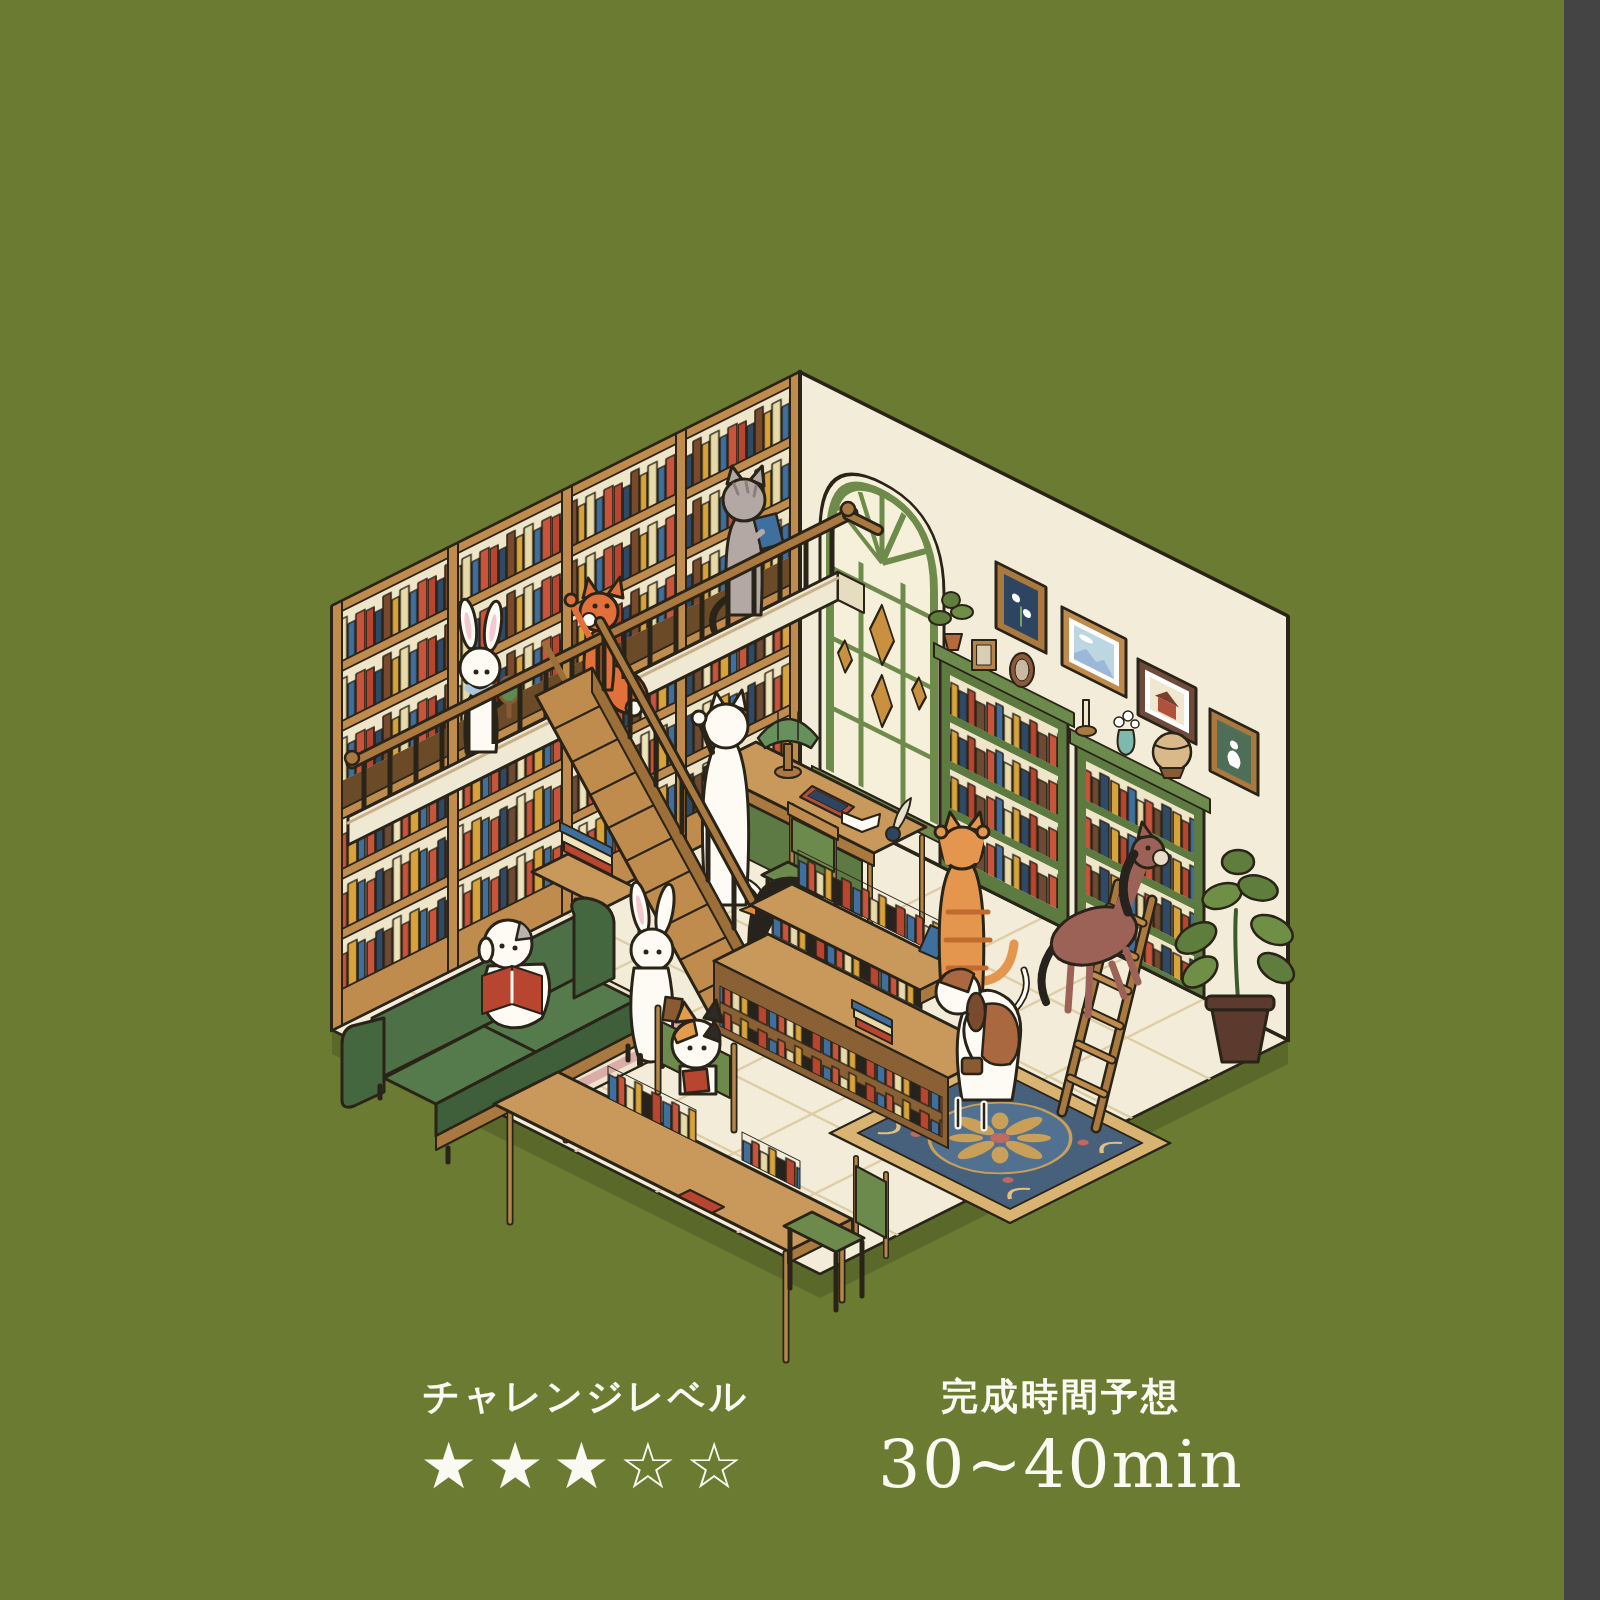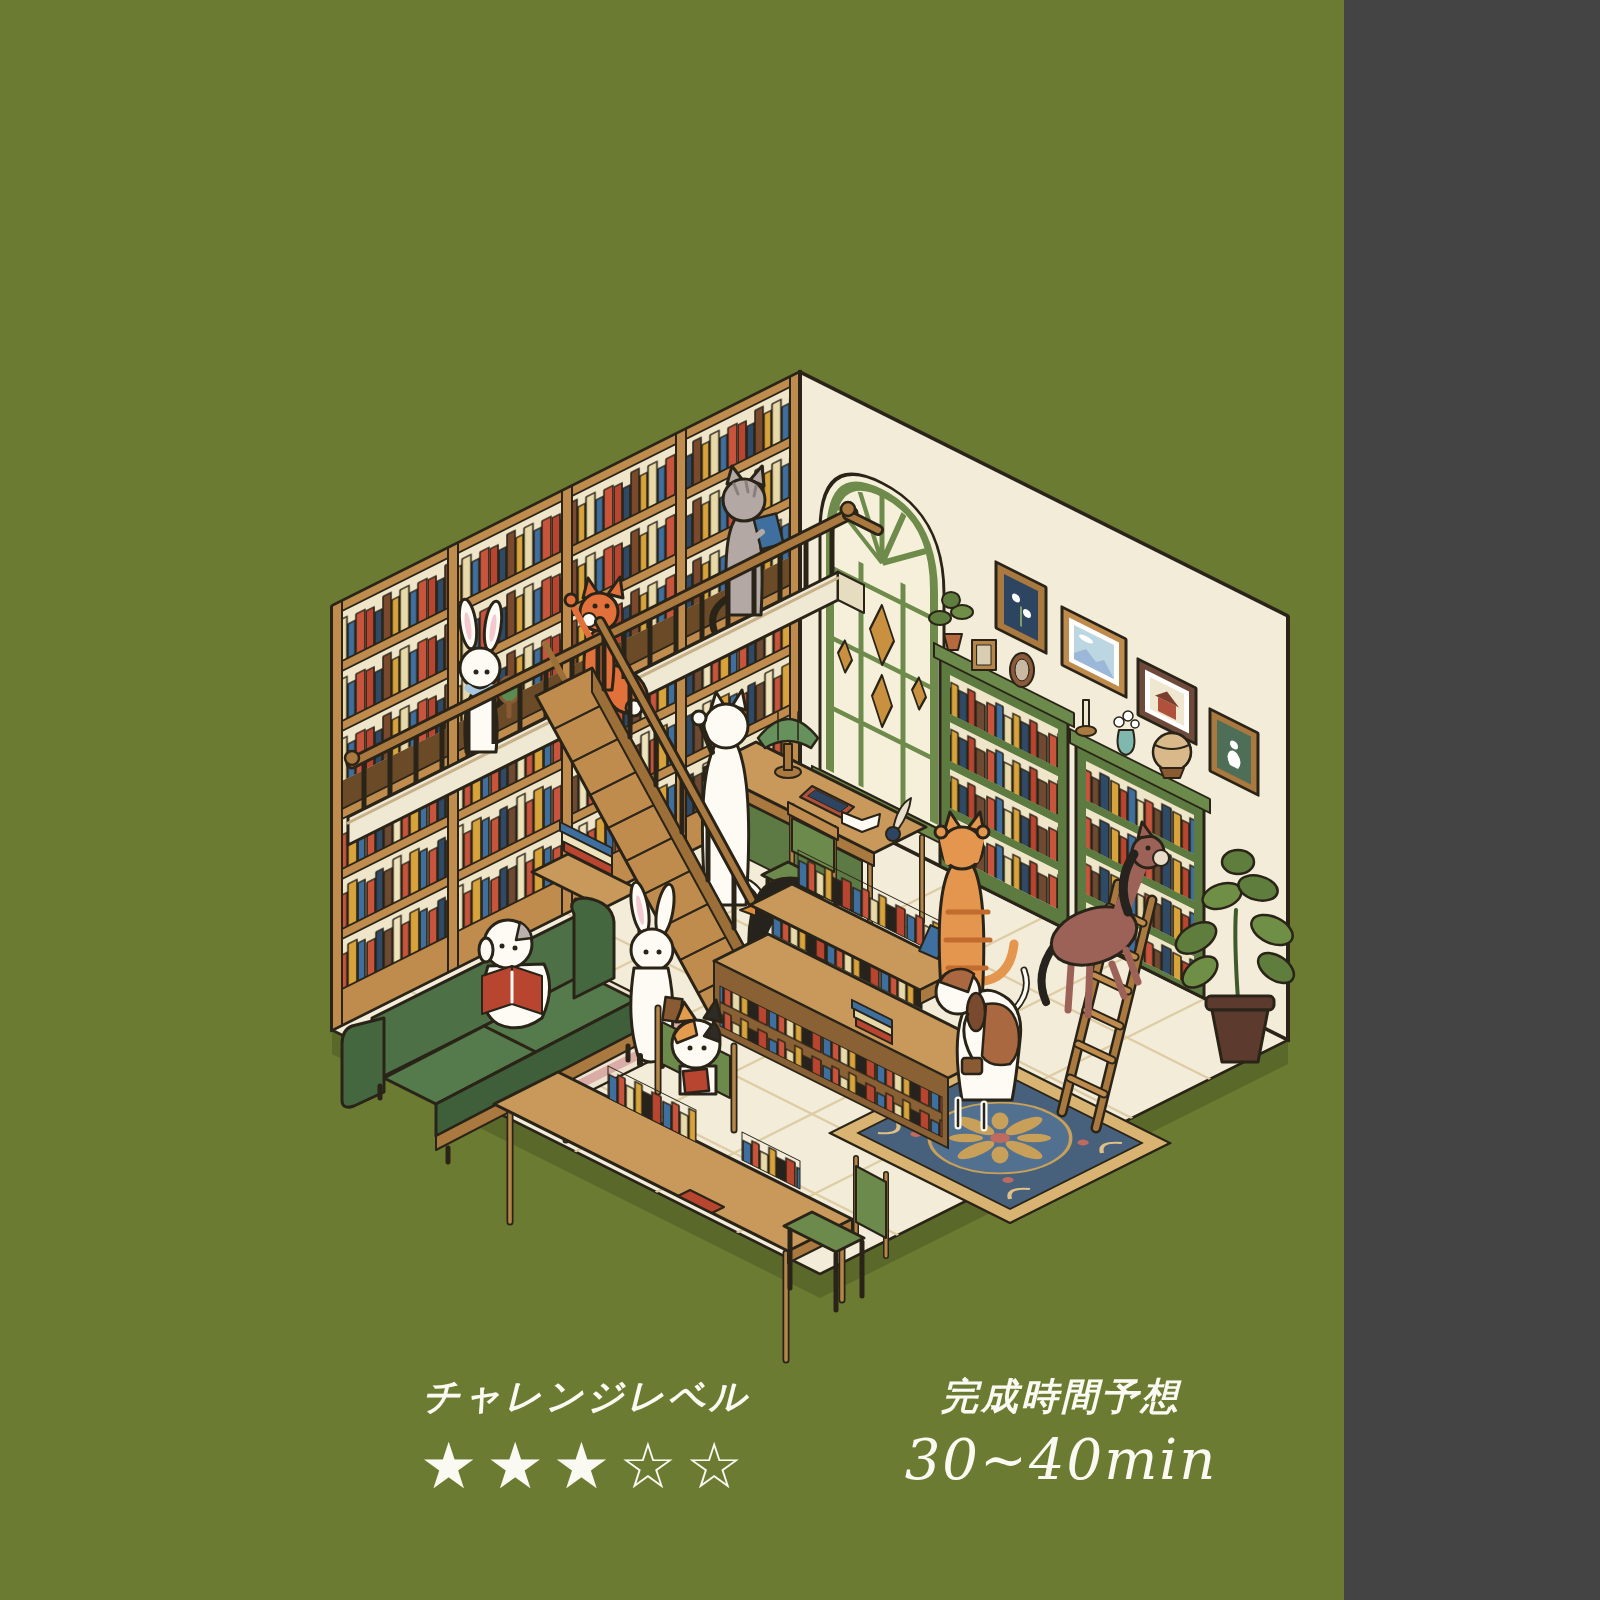--- a/index.html
+++ b/index.html
@@ -1,33 +1,33 @@
 <!DOCTYPE html>
 <html><head>
 <meta charset="utf-8">
 <style>
   html,body{margin:0;padding:0;background:#444;}
-  .page{position:relative;width:1344px;height:1600px;overflow:hidden;
-        font-family:"DejaVu Sans",sans-serif;font-style:italic;}
+  .page{position:relative;width:1564px;height:1600px;overflow:hidden;
+        font-family:"DejaVu Sans",sans-serif;}
   .scene-label{position:absolute;left:0;right:0;top:74px;text-align:center;
         font-family:"DejaVu Sans Mono",monospace;font-weight:700;font-size:44px;
         letter-spacing:10px;}
   .banner{position:absolute;left:630px;top:160px;width:341px;height:145px;
         clip-path:polygon(7.5% 0,100% 0,100% 57%,93% 100%,0 100%,0 29%);}
   .banner-text{width:100%;height:100%;display:flex;align-items:center;justify-content:center;
         font-family:"DejaVu Serif","Liberation Serif",serif;font-weight:700;
         font-size:96px;letter-spacing:8px;padding-left:4px;}
   .illu{position:absolute;left:0;top:0;}
   .foot{position:absolute;top:1372px;width:420px;text-align:center;}
   .foot-left{left:376px;}
   .foot-right{left:830px;}
   .foot-label{font-family:"DejaVu Serif","Liberation Serif",serif;font-weight:700;
         font-size:37px;letter-spacing:3px;}
   .stars{font-size:64px;letter-spacing:9px;margin-top:12px;line-height:1;}
-  .time-value{font-family:"DejaVu Serif","Liberation Serif",serif;font-size:56px;
+  .time-value{font-family:"DejaVu Serif","Liberation Serif",serif;font-size:66px;
         letter-spacing:2px;margin-top:10px;line-height:1;}
   
   .o{stroke:#2a2418;stroke-linejoin:round;stroke-linecap:round;}
   .s3{stroke-width:3;} .s2{stroke-width:2;} .s4{stroke-width:4;}
   .wd{fill:#c08c4e;} .wdd{fill:#a9793f;} .wdk{fill:#9c6f38;}
   .gr{fill:#5d7a40;} .grl{fill:#6b8a4c;} .cream{fill:#f2ecd8;} .white{fill:#fdfbf4;}
 </style>
 </head>
 <body>
 

